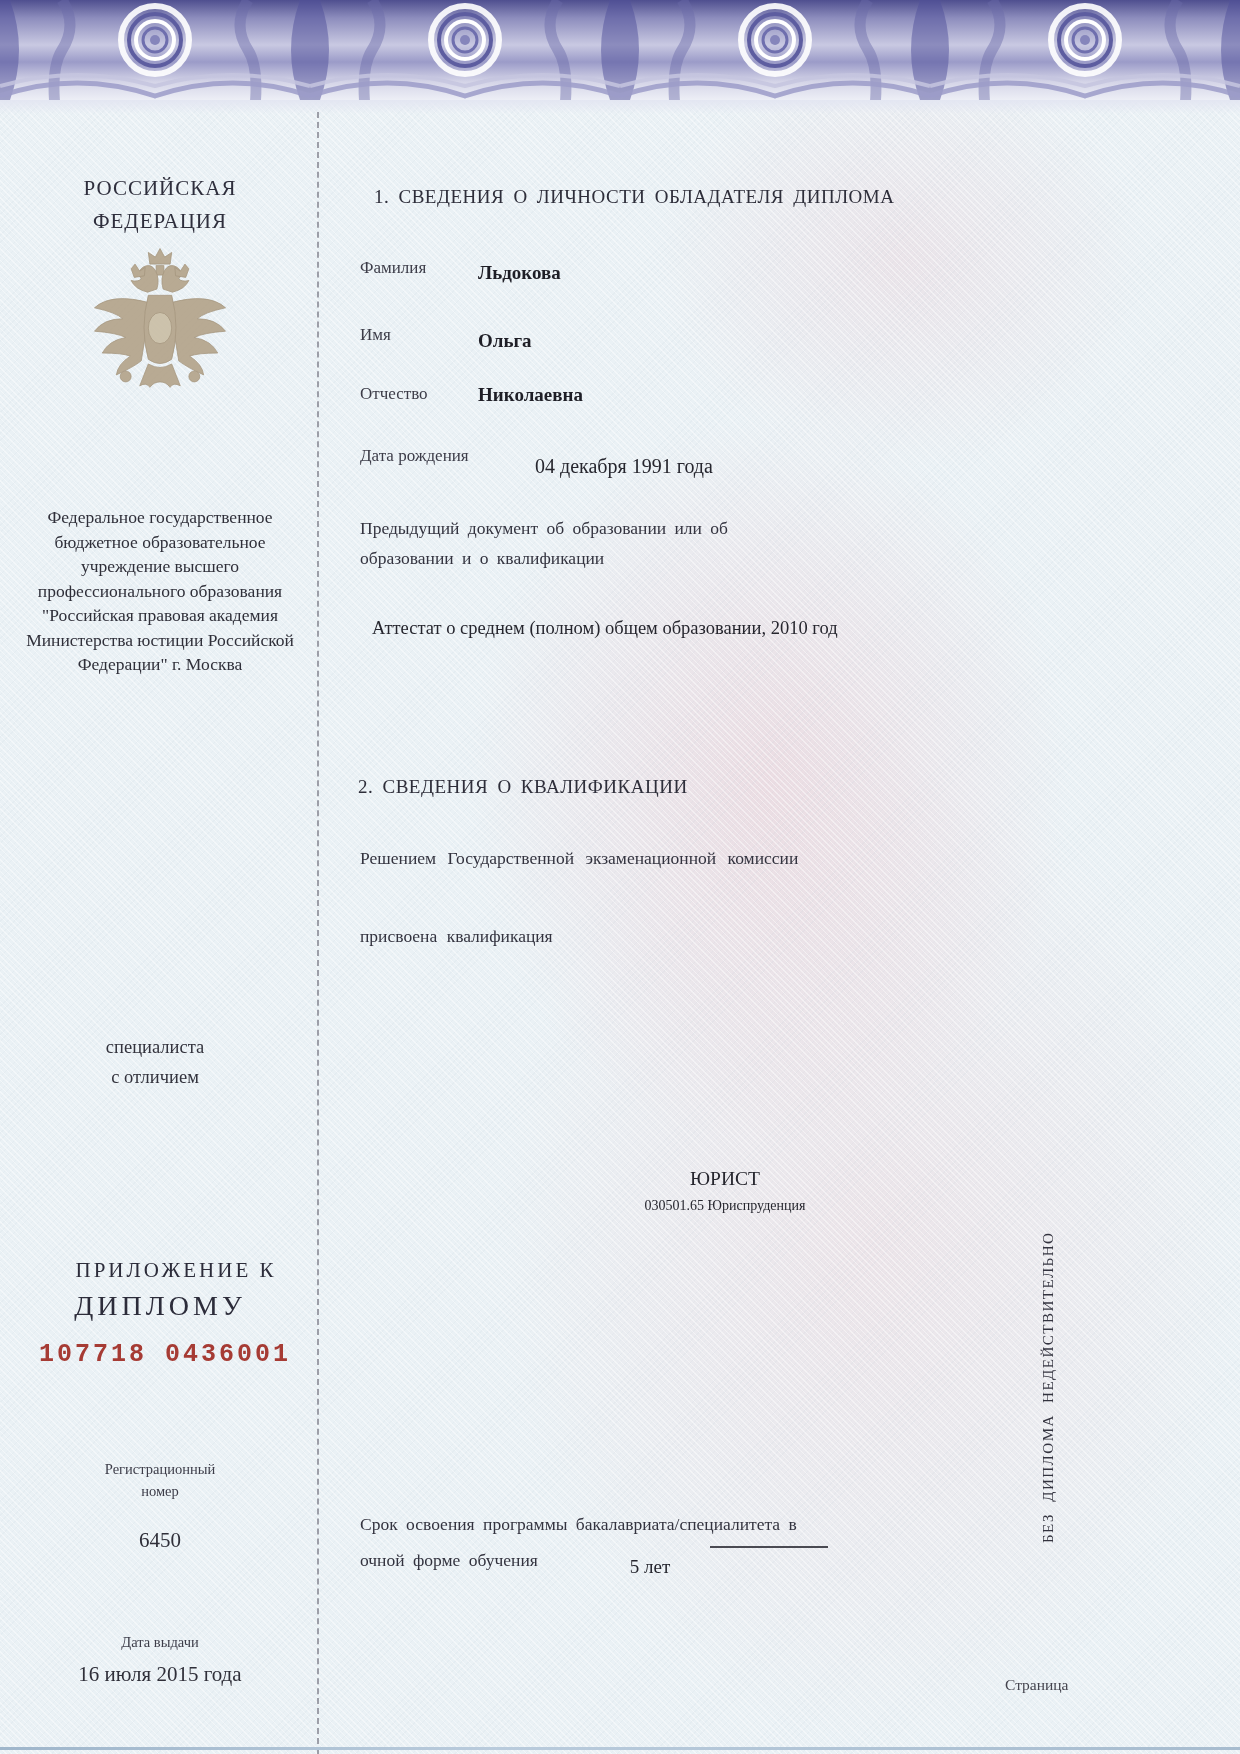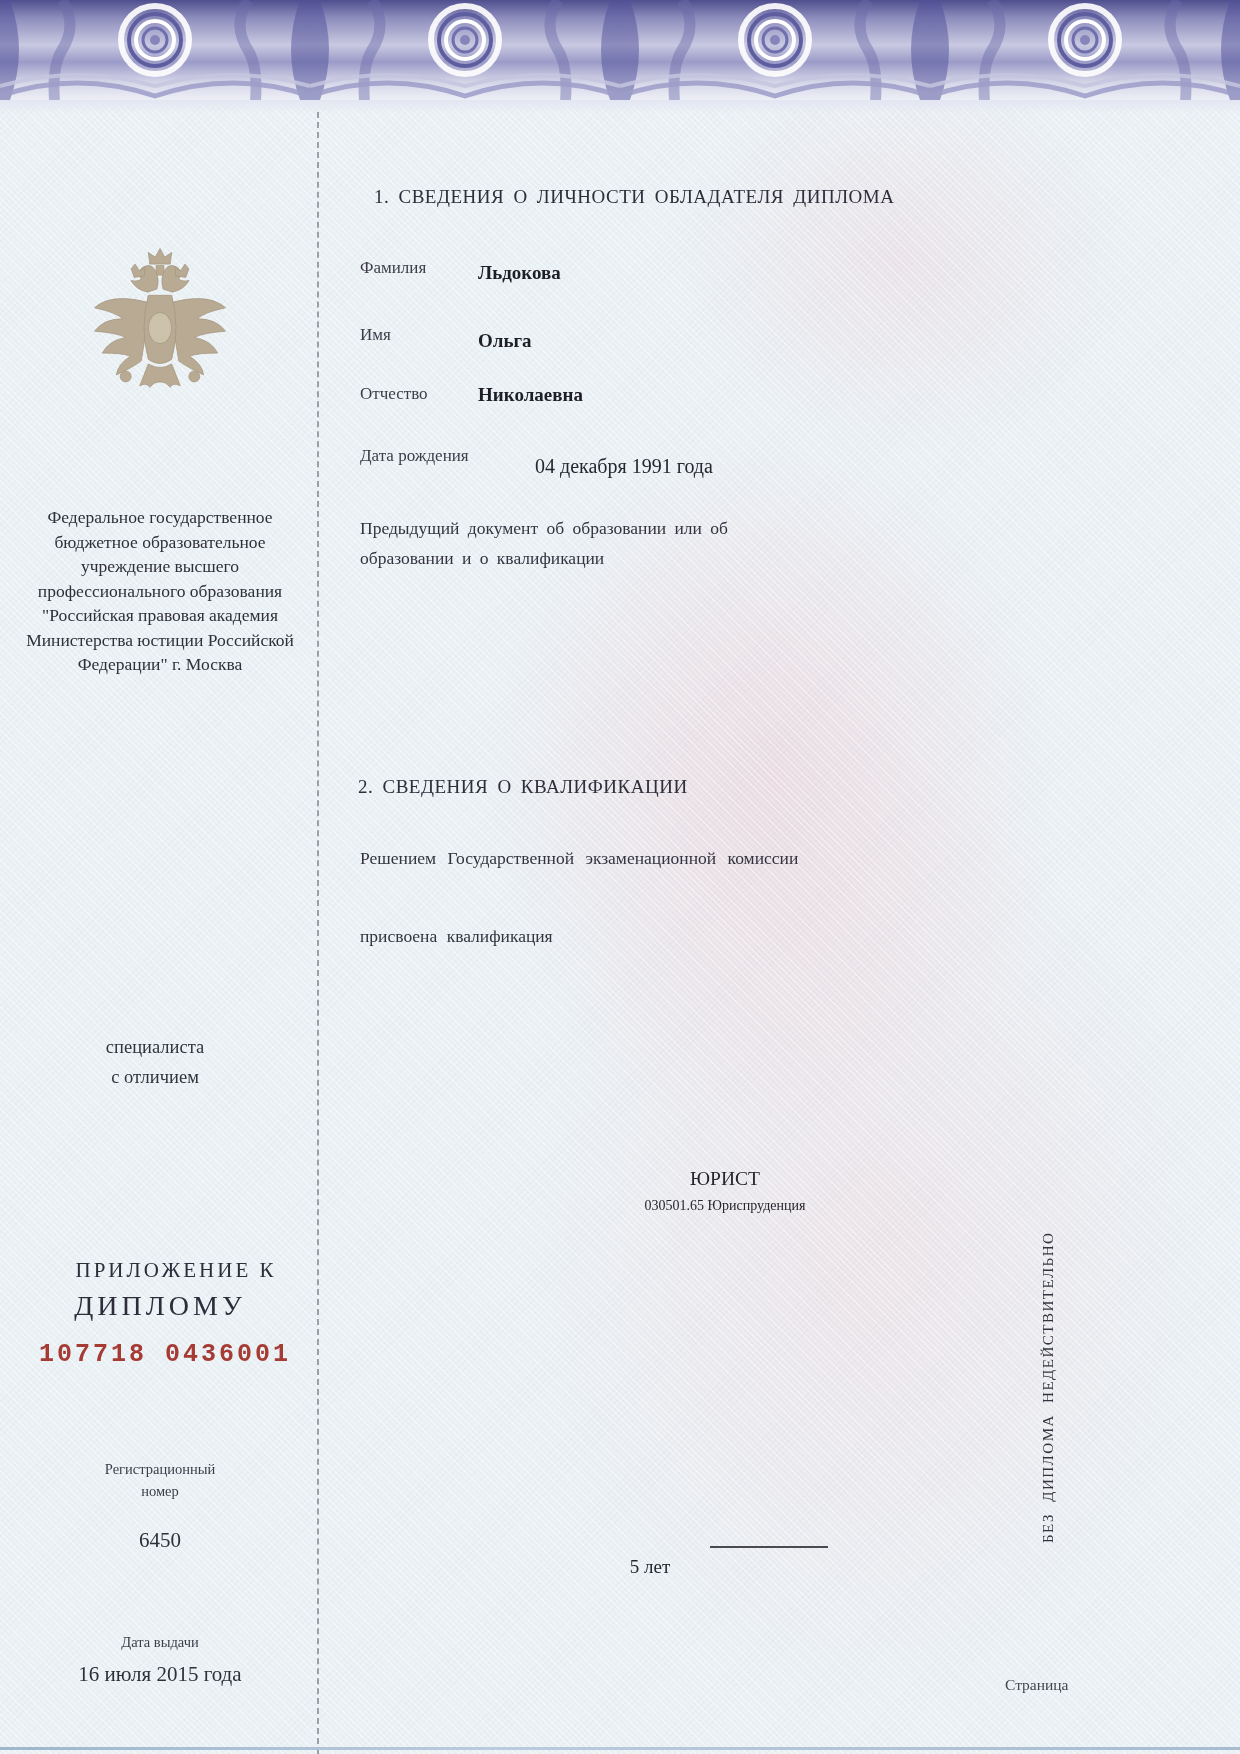--- a/index.html
+++ b/index.html
@@ -108,20 +108,24 @@
           <path d="M0,86 q77,-22 155,0 q78,-22 155,0" stroke="#c6c6e0" stroke-width="4" fill="none" opacity="0.85"></path>
         </pattern>
       </defs>
       <rect width="1240" height="100" fill="url(#gp)"></rect>
     </svg>
   </div>
   <div class="guilloche-fade"></div>
 
   <div class="fold-line"></div>
 
+  <div class="txt center country">
+    <div>РОССИЙСКАЯ</div>
+    <div>ФЕДЕРАЦИЯ</div>
+  </div>
 
   <div class="coat">
     <svg viewBox="0 0 200 240" width="156" height="190">
       <g fill="#b4a48b" stroke="#a08f75" stroke-width="1">
         <path d="M100,4 l6,11 l9,-6 l-2,15 h-26 l-2,-15 l9,6 z"></path>
         <rect x="95" y="26" width="10" height="12"></rect>
         <path d="M84,60 q-16,-4 -21,-15 q9,2 13,-2 q-7,-8 2,-15 q10,-6 16,4 q6,11 2,24 z"></path>
         <path d="M68,24 l6,9 l7,-5 l-1,11 l-13,2 l-4,-11 z"></path>
         <path d="M116,60 q16,-4 21,-15 q-9,2 -13,-2 q7,-8 -2,-15 q-10,-6 -16,4 q-6,11 -2,24 z"></path>
         <path d="M132,24 l-6,9 l-7,-5 l1,11 l13,2 l4,-11 z"></path>
@@ -165,28 +169,30 @@
   <div class="txt f-label lab-name">Имя</div>
   <div class="txt f-value val-name">Ольга</div>
 
   <div class="txt f-label lab-patronymic">Отчество</div>
   <div class="txt f-value val-patronymic">Николаевна</div>
 
   <div class="txt f-label lab-birth">Дата рождения</div>
   <div class="txt f-value val-birth">04 декабря 1991 года</div>
 
   <div class="txt prev-doc">Предыдущий документ об образовании или об образовании и о квалификации</div>
+  <div class="txt prev-val">Аттестат о среднем  (полном) общем образовании, 2010 год</div>
 
   <div class="txt s2-title">2. СВЕДЕНИЯ О КВАЛИФИКАЦИИ</div>
   <div class="txt decision">Решением Государственной экзаменационной комиссии</div>
   <div class="txt qual-label">присвоена  квалификация</div>
 
   <div class="txt center qual-value">ЮРИСТ</div>
   <div class="txt center spec-code">030501.65 Юриспруденция</div>
 
+  <div class="txt study-label">Срок освоения программы бакалавриата/специалитета в очной форме обучения</div>
   <div class="study-line"></div>
   <div class="txt center study-value">5 лет</div>
 
   <div class="vertical-note">БЕЗ ДИПЛОМА НЕДЕЙСТВИТЕЛЬНО</div>
   <div class="txt page-label">Страница</div>
 
   <div class="bottom-edge"></div>
 </div>
 
 </body></html>

